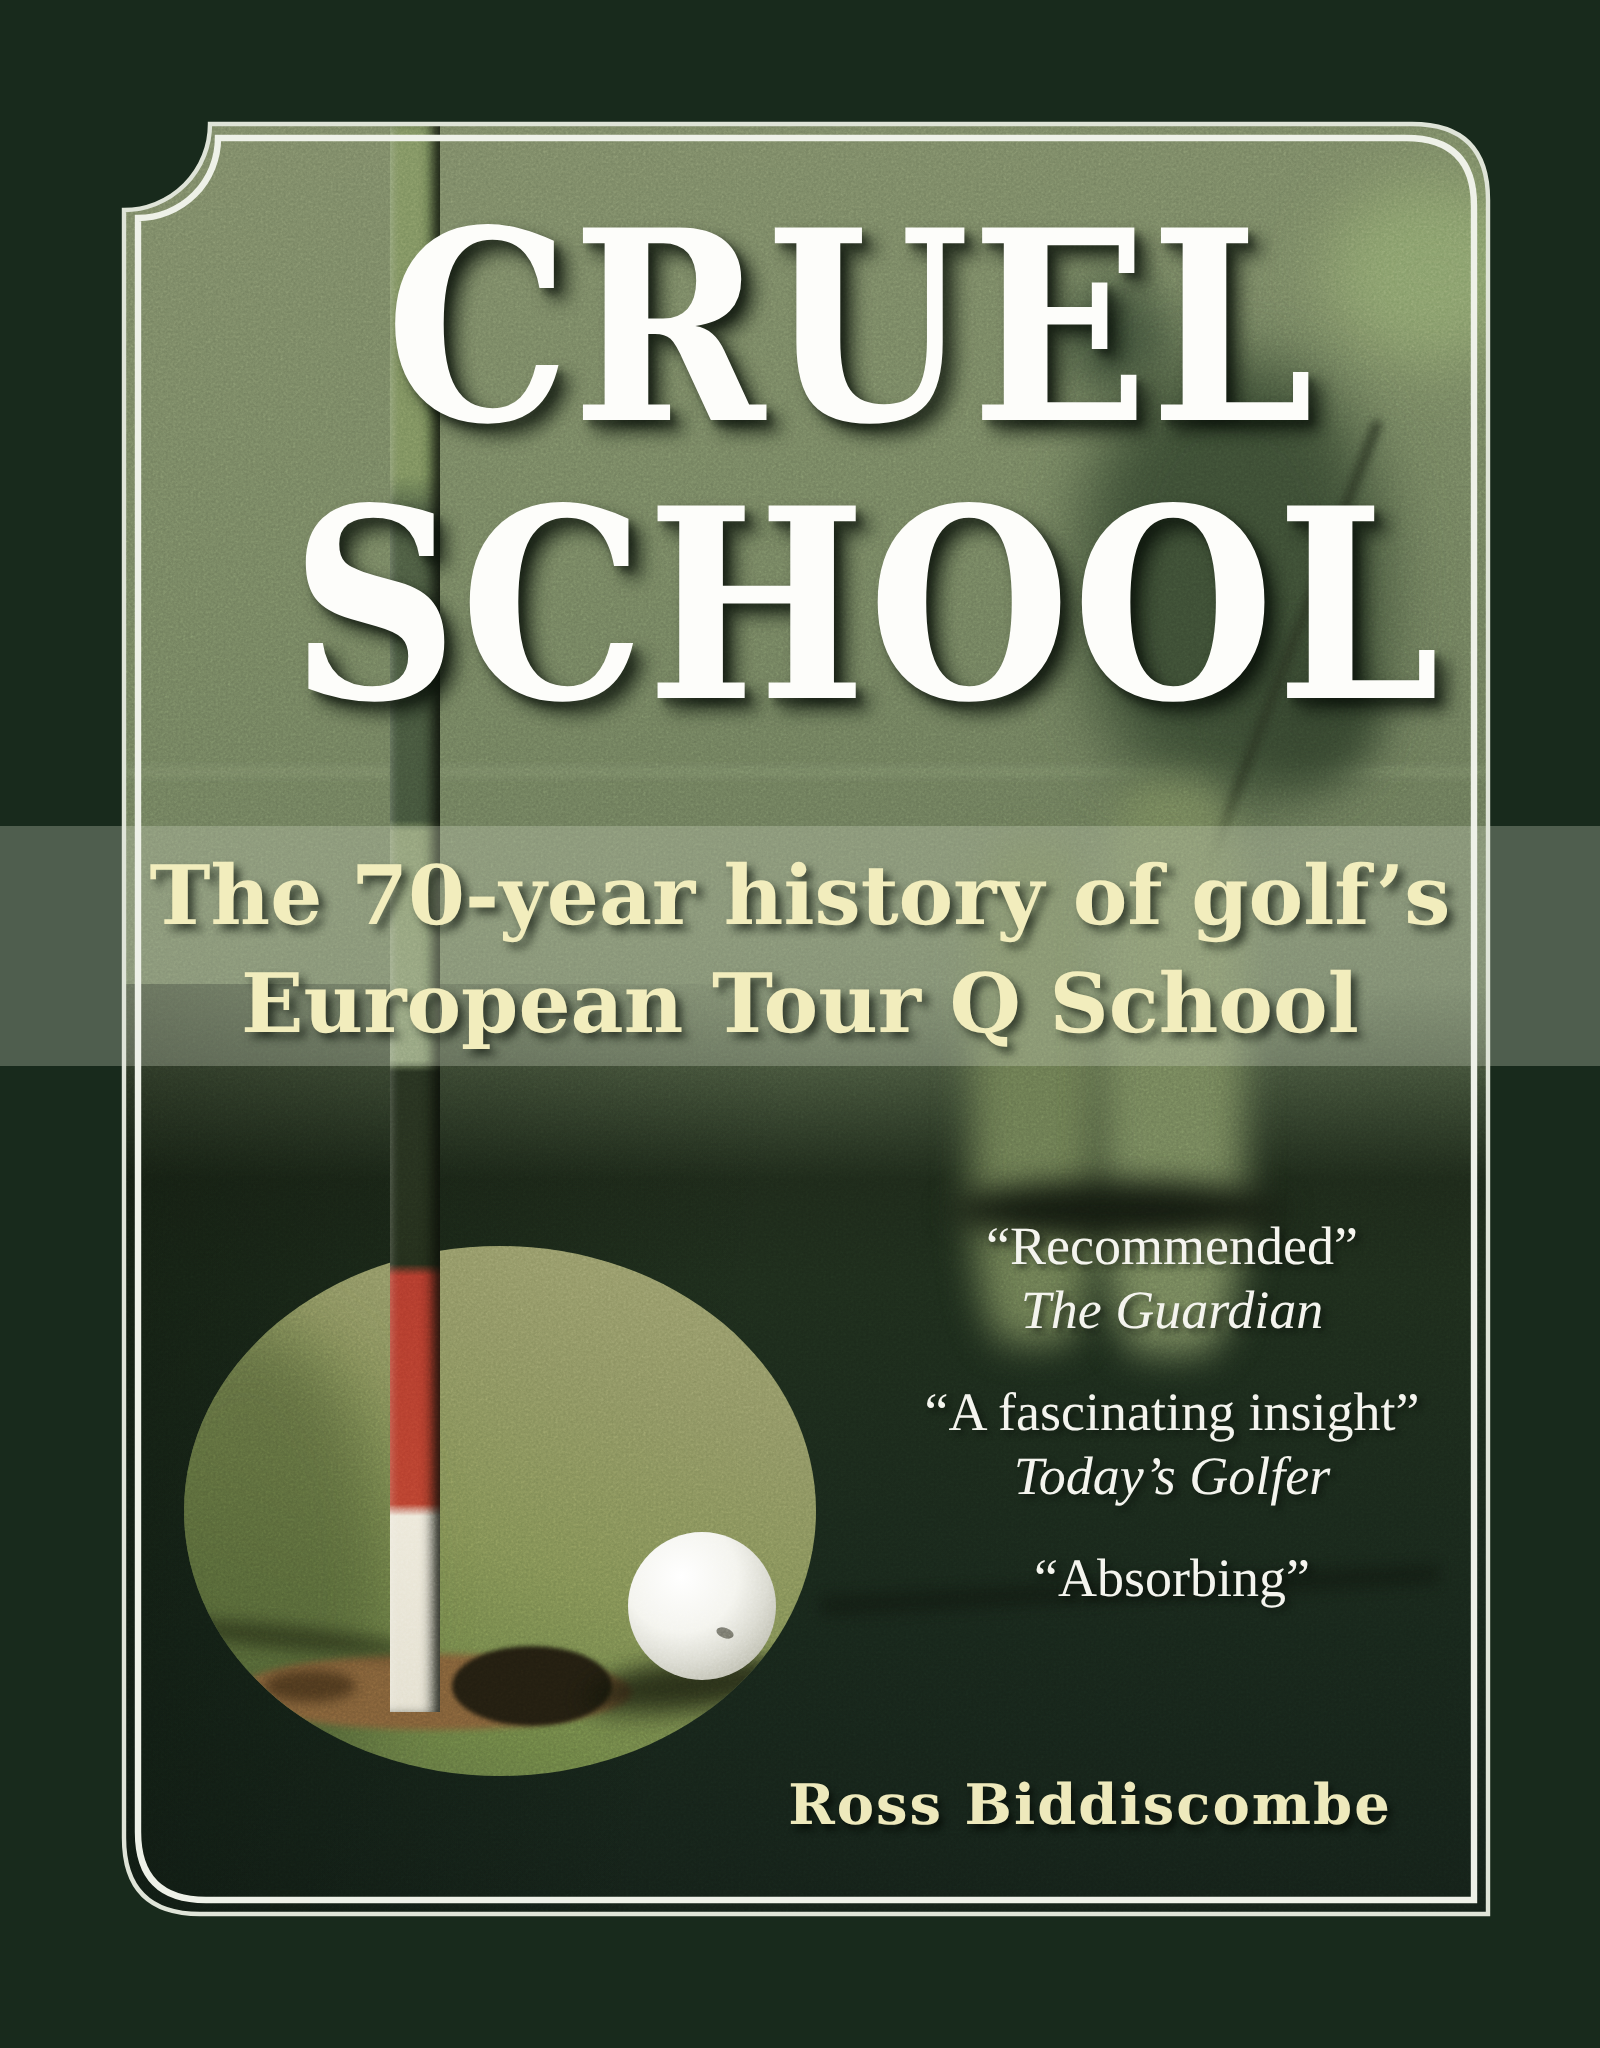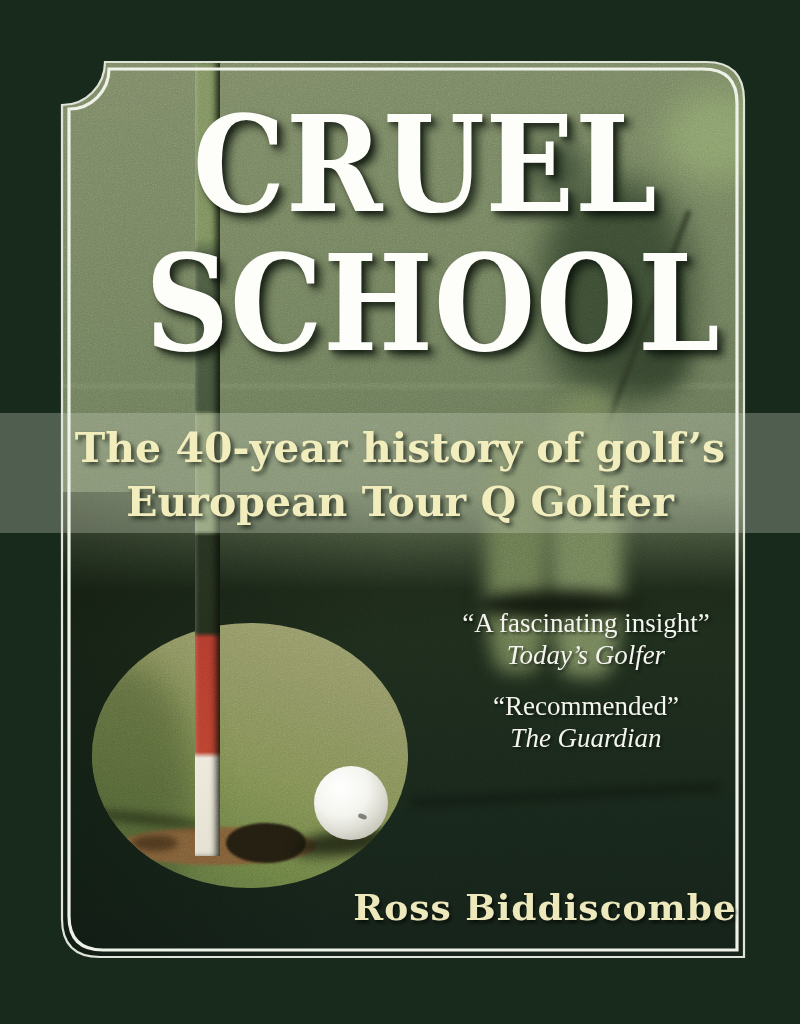--- a/index.html
+++ b/index.html
@@ -80,21 +80,21 @@
   }
   .quotes{
     position:absolute;left:420px;top:607px;width:332px;text-align:center;
     font-family:"Liberation Serif","DejaVu Serif",serif;color:#f4f4ee;font-size:27px;line-height:32px;
     text-shadow:2px 2px 3px rgba(8,14,8,.6);
   }
   .quote-group{margin-bottom:19px;}
   .q-src{font-style:italic;}
   .author{
     position:absolute;left:300px;top:886px;width:490px;text-align:center;
-    color:#eee9bc;font-weight:bold;font-size:36px;
+    color:#eee9bc;font-weight:bold;font-size:28px;
     text-shadow:2px 3px 3px rgba(6,12,6,.7);letter-spacing:1px;
   }
 </style>
 </head>
 <body>
 
 <div class="cover">
 
   <div class="photo">
     <div class="blob blob-light-tr"></div>
@@ -140,32 +140,33 @@
     <path d="M105,62 H706 Q744,62 744,100 V957 H100 Q62,957 62,919 V105 A43,43 0 0 0 105,62 Z" fill="none" stroke="#dfe4d8" stroke-width="2.2"></path>
     <path d="M109,69 H703 Q737,69 737,103 V950 H103 Q69,950 69,916 V109 A40,40 0 0 0 109,69 Z" fill="none" stroke="#eef1e8" stroke-width="3.2"></path>
   </svg>
 
   <div class="title">
     <span class="tline">CRUEL</span><br>
     <span class="tline">SCHOOL</span>
   </div>
 
   <div class="subtitle">
-    <span>The 40-year history of golf’s</span><br>
-    <span>European Tour Q Golfer</span>
+    <span>The 70-year history of golf’s</span><br>
+    <span>European Tour Q School</span>
   </div>
 
   <div class="quotes">
+    <div class="quote-group">
+      <div class="q-text">“Recommended”</div>
+      <div class="q-src">The Guardian</div>
+    </div>
     <div class="quote-group">
       <div class="q-text">“A fascinating insight”</div>
       <div class="q-src">Today’s Golfer</div>
     </div>
     <div class="quote-group">
-      <div class="q-text">“Recommended”</div>
-      <div class="q-src">The Guardian</div>
-    </div>
-    <div class="quote-group">
+      <div class="q-text">“Absorbing”</div>
     </div>
   </div>
 
   <div class="author">Ross Biddiscombe</div>
 
 </div>
 
 </body></html>

